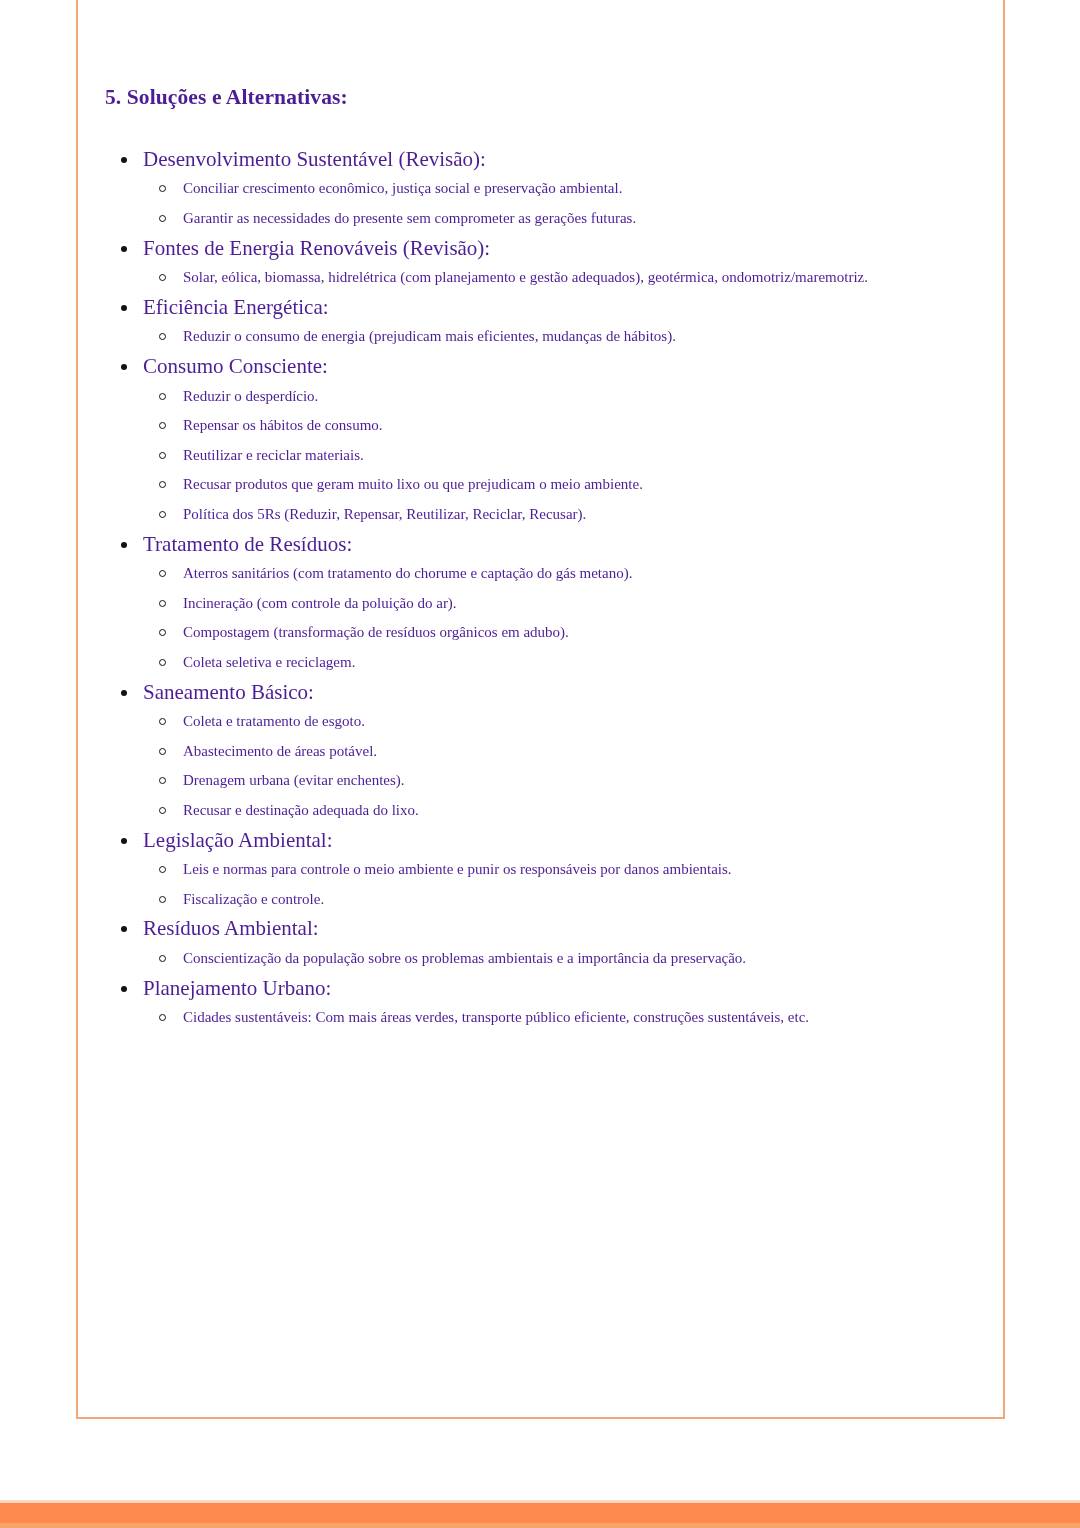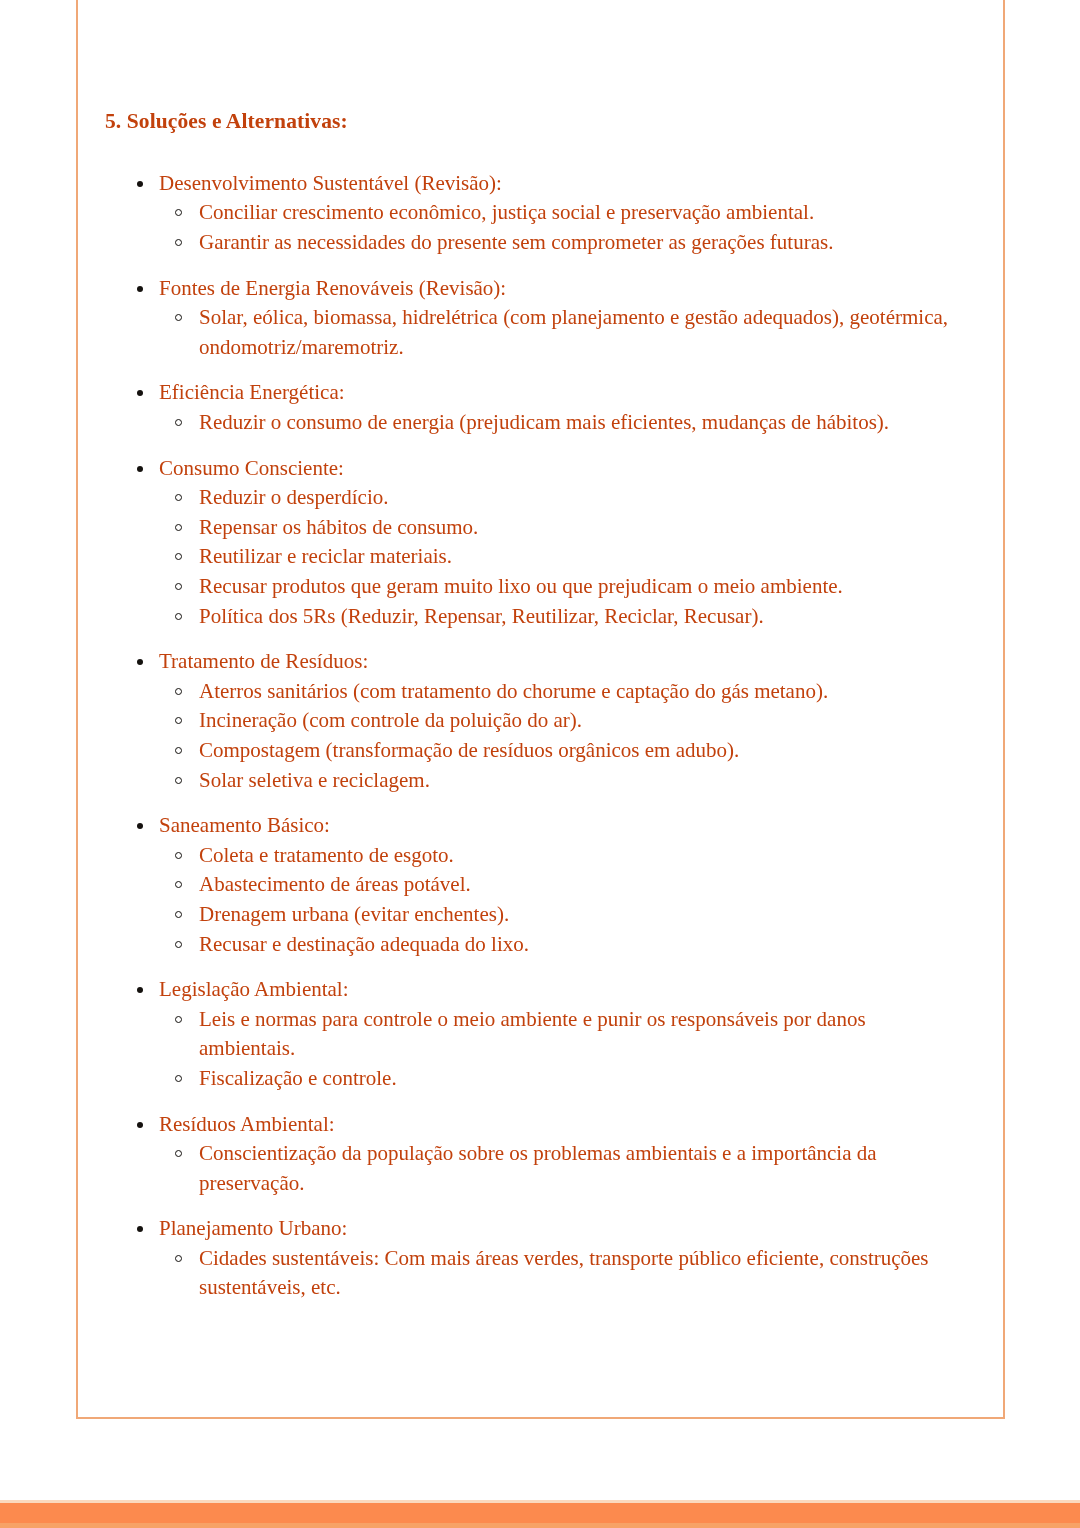--- a/index.html
+++ b/index.html
@@ -39,65 +39,65 @@
     background: #fc8a4e;
     border-top: 3px solid #fbd9bd;
     border-bottom: 5px solid #f7a266;
     box-sizing: border-box;
   }
 
   
   #content {
     position: absolute;
     left: 105px;
-    top: 108px;
+    top: 84px;
     width: 872px;
-    color: #c2410c;
+    color: #4c1d95;
   }
 
   #section-heading {
     font-size: 21.5px;
     font-weight: bold;
     line-height: 1.25;
     letter-spacing: .1px;
     margin: 0 0 34px 0;
   }
 
   ul.lvl1 {
     list-style: none;
     margin: 0;
     padding: 0;
   }
   ul.lvl1 > li.l1 {
     position: relative;
     padding-left: 38px;
     font-size: 21px;
     line-height: 29.6px;
-    margin: 16px;
+    margin: 0;
   }
   ul.lvl1 > li.l1 > .l1-text { display: block; }
   ul.lvl1 > li.l1 > .bullet-disc {
     position: absolute;
     left: 16px;
     top: 12px;
     width: 6px;
     height: 6px;
     border-radius: 50%;
     background: #15120f;
   }
 
   ul.lvl2 {
     list-style: none;
     margin: 0;
     padding: 0;
   }
   ul.lvl2 > li.l2 {
     position: relative;
     padding-left: 40px;
-    font-size: 21px;
+    font-size: 15px;
     line-height: 29.6px;
   }
   ul.lvl2 > li.l2 > .bullet-circle {
     position: absolute;
     left: 16px;
     top: 11px;
     width: 7px;
     height: 7px;
     border-radius: 50%;
     border: 1.4px solid #15120f;
@@ -187,21 +187,21 @@
           <li class="l2">
             <span class="bullet-circle"></span>
             <span class="l2-text">Incineração (com controle da poluição do ar).</span>
           </li>
           <li class="l2">
             <span class="bullet-circle"></span>
             <span class="l2-text">Compostagem (transformação de resíduos orgânicos em adubo).</span>
           </li>
           <li class="l2">
             <span class="bullet-circle"></span>
-            <span class="l2-text">Solar seletiva e reciclagem.</span>
+            <span class="l2-text">Coleta seletiva e reciclagem.</span>
           </li>
         </ul>
       </li>
       <li class="l1">
         <span class="bullet-disc"></span>
         <span class="l1-text">Saneamento Básico:</span>
         <ul class="lvl2">
           <li class="l2">
             <span class="bullet-circle"></span>
             <span class="l2-text">Coleta e tratamento de esgoto.</span>

